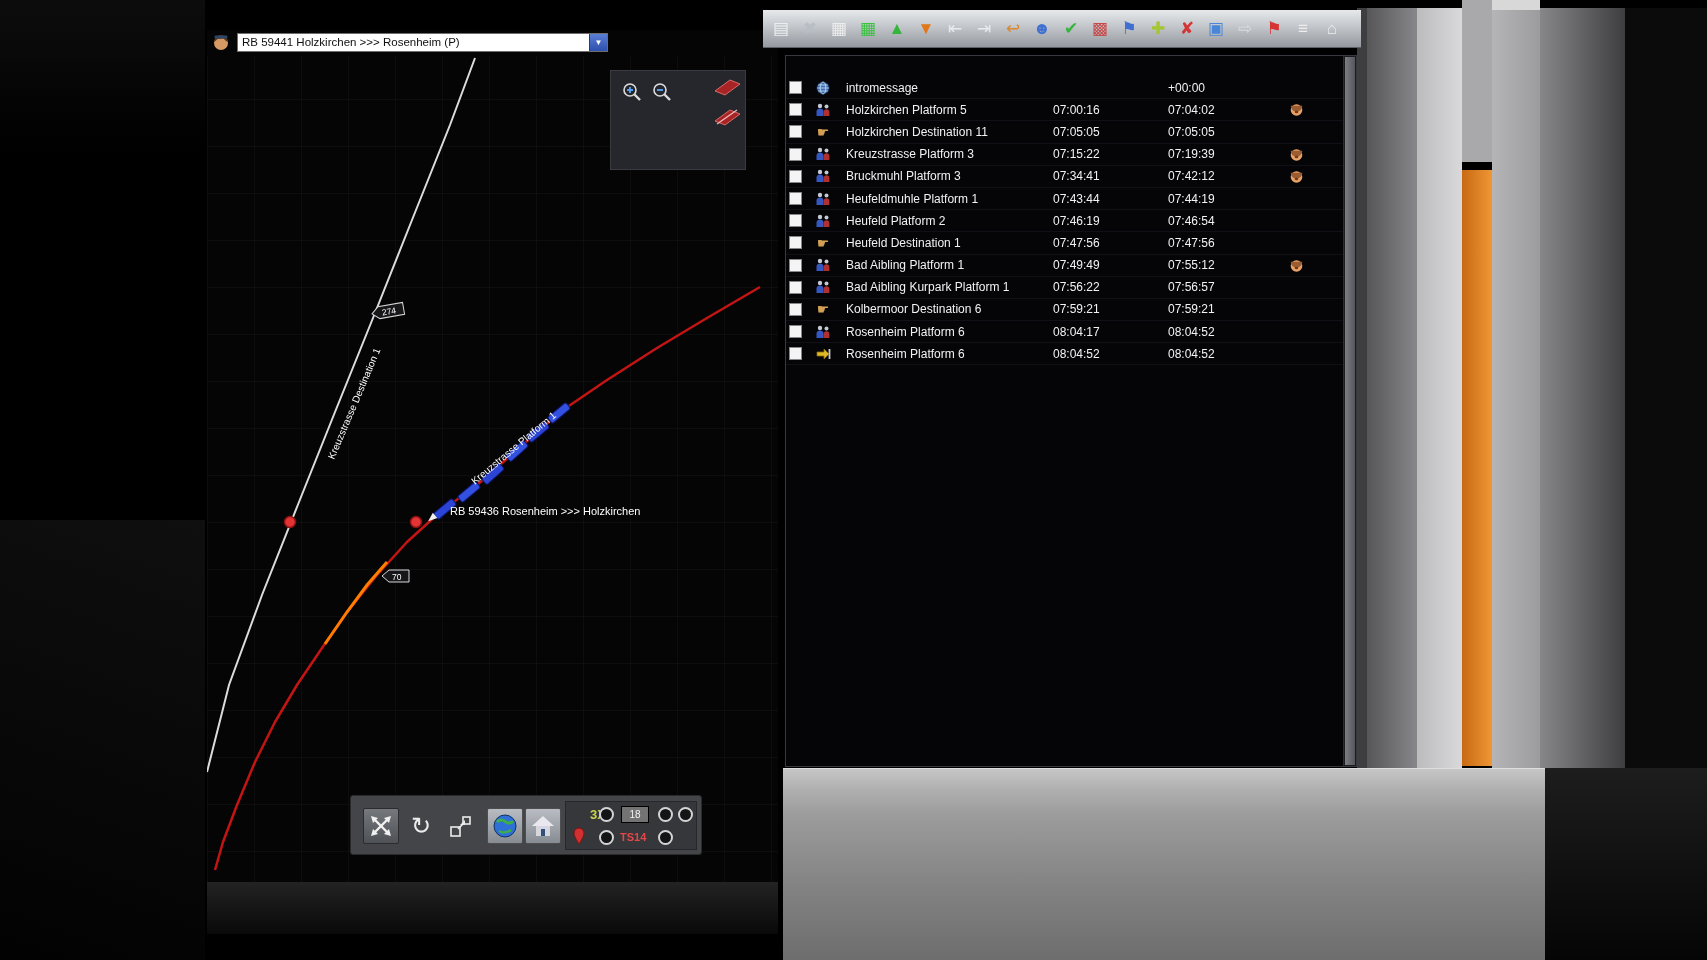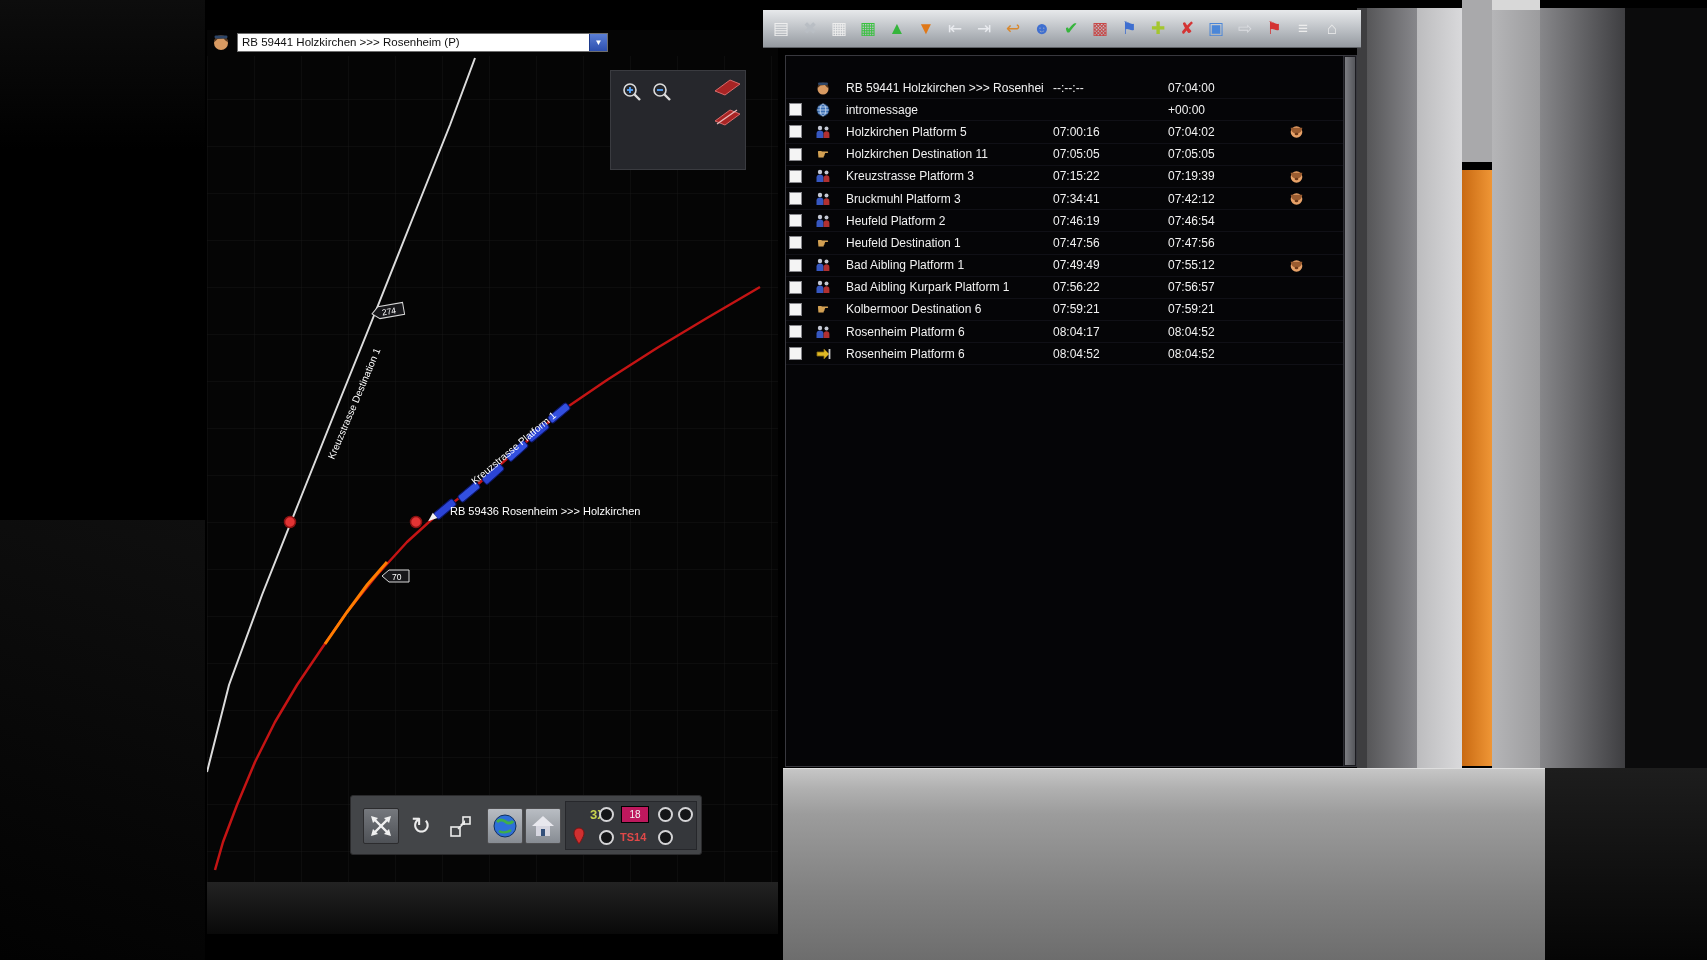--- a/index.html
+++ b/index.html
@@ -43,21 +43,21 @@
   .map-toolbar{left:143px;top:765px;width:352px;height:60px;background:rgba(72,74,78,0.93);
     border:1px solid #2a2a2c;border-radius:3px;box-sizing:border-box;}
   .mbtn{position:absolute;width:34px;height:34px;top:12px;display:flex;align-items:center;justify-content:center;
     background:linear-gradient(#75787d,#4e5156);border:1px solid #2c2c2e;border-radius:2px;}
   .mbtn.flat{background:transparent;border-color:transparent;}
   .mbtn.lite{background:linear-gradient(#b9bdc3,#878c93);border-color:#4e4e50;}
   .rotate-glyph{font-size:24px;color:#ececec;line-height:1;}
   .cluster{position:absolute;left:214px;top:5px;width:132px;height:49px;background:#35373b;border:1px solid #26272b;box-sizing:border-box;}
   .tool-label{position:absolute;font-weight:bold;}
   .radio{position:absolute;width:11px;height:11px;border:2px solid #d4d4d6;border-radius:50%;background:#141517;}
-  .valbox{position:absolute;width:26px;height:15px;background:#be185d;border:1px solid #000;color:#f2f2f2;
+  .valbox{position:absolute;width:26px;height:15px;background:#737373;border:1px solid #000;color:#f2f2f2;
     font-size:10px;display:flex;align-items:center;justify-content:center;text-align:right;}
 
   
   .toolbar{left:763px;top:10px;width:598px;height:38px;display:flex;align-items:center;gap:3px;padding:0 5px;box-sizing:border-box;
     background:linear-gradient(#e7e9eb,#babec3 55%,#959aa0);border-bottom:1px solid #5e6166;}
   .tbtn{width:26px;height:30px;display:flex;align-items:center;justify-content:center;cursor:default;}
   .tbtn span{font-size:17px;line-height:1;}
 
   
   .table{left:785px;top:55px;width:572px;height:712px;background:#050507;border:1px solid #38383e;box-sizing:border-box;}
@@ -313,35 +313,20 @@
         <span style="color: rgb(236, 236, 236);">≡</span>
       </div>
       <div class="tbtn">
         <span style="color: rgb(236, 236, 236);">⌂</span>
       </div>
     </div>
 
   <div class="abs table">
     <div class="rows">
         <div class="trow">
-          <div class="cell cb-cell"></div>
-          <div class="cell ic-cell">
-            <svg width="16" height="16" viewBox="0 0 16 16">
-              <circle cx="8" cy="9" r="5.5" fill="#d89a62"></circle>
-              <path d="M2.5 8a5.5 5.5 0 0 1 11 0l-1.6-.8-2-2.2-4.4.5L3.8 7z" fill="#54371f"></path>
-              <rect x="3" y="2.6" width="10" height="2.4" rx="1.1" fill="#2e4668"></rect>
-            </svg>
-          </div>
-          <div class="cell label-cell">RB 59441 Holzkirchen &gt;&gt;&gt; Rosenhei</div>
-          <div class="cell time-cell">--:--:--</div>
-          <div class="cell time-cell">07:04:00</div>
-          <div class="cell an-cell"></div>
-          <div class="cell"></div>
-        </div>
-        <div class="trow">
           <div class="cell cb-cell">
             <div class="checkbox"></div>
           </div>
           <div class="cell ic-cell">
             <svg width="16" height="16" viewBox="0 0 16 16">
               <circle cx="8" cy="8" r="6" fill="#3b6fb4" stroke="#1d3c66"></circle>
               <ellipse cx="8" cy="8" rx="2.8" ry="6" fill="none" stroke="#cfe0f4" stroke-width="0.8"></ellipse>
               <path d="M2 8h12M3.2 5h9.6M3.2 11h9.6" stroke="#cfe0f4" stroke-width="0.8" fill="none"></path>
             </svg>
           </div>
@@ -441,20 +426,38 @@
             <div class="checkbox"></div>
           </div>
           <div class="cell ic-cell">
             <svg width="18" height="16" viewBox="0 0 18 16">
               <circle cx="6" cy="4" r="2.2" fill="#c5c9d4"></circle>
               <path d="M2.5 14v-4.5c0-2 1.5-3 3.5-3s3.5 1 3.5 3V14z" fill="#3657c0"></path>
               <circle cx="12.5" cy="4.6" r="2" fill="#c5c9d4"></circle>
               <path d="M9.6 14v-4c0-1.8 1.3-2.7 2.9-2.7s2.9.9 2.9 2.7V14z" fill="#b03030"></path>
             </svg>
           </div>
+          <div class="cell label-cell">Heufeldmuhle Platform 1</div>
+          <div class="cell time-cell">07:43:44</div>
+          <div class="cell time-cell">07:44:19</div>
+          <div class="cell an-cell"></div>
+          <div class="cell"></div>
+        </div>
+        <div class="trow">
+          <div class="cell cb-cell">
+            <div class="checkbox"></div>
+          </div>
+          <div class="cell ic-cell">
+            <svg width="18" height="16" viewBox="0 0 18 16">
+              <circle cx="6" cy="4" r="2.2" fill="#c5c9d4"></circle>
+              <path d="M2.5 14v-4.5c0-2 1.5-3 3.5-3s3.5 1 3.5 3V14z" fill="#3657c0"></path>
+              <circle cx="12.5" cy="4.6" r="2" fill="#c5c9d4"></circle>
+              <path d="M9.6 14v-4c0-1.8 1.3-2.7 2.9-2.7s2.9.9 2.9 2.7V14z" fill="#b03030"></path>
+            </svg>
+          </div>
           <div class="cell label-cell">Heufeld Platform 2</div>
           <div class="cell time-cell">07:46:19</div>
           <div class="cell time-cell">07:46:54</div>
           <div class="cell an-cell"></div>
           <div class="cell"></div>
         </div>
         <div class="trow">
           <div class="cell cb-cell">
             <div class="checkbox"></div>
           </div>

